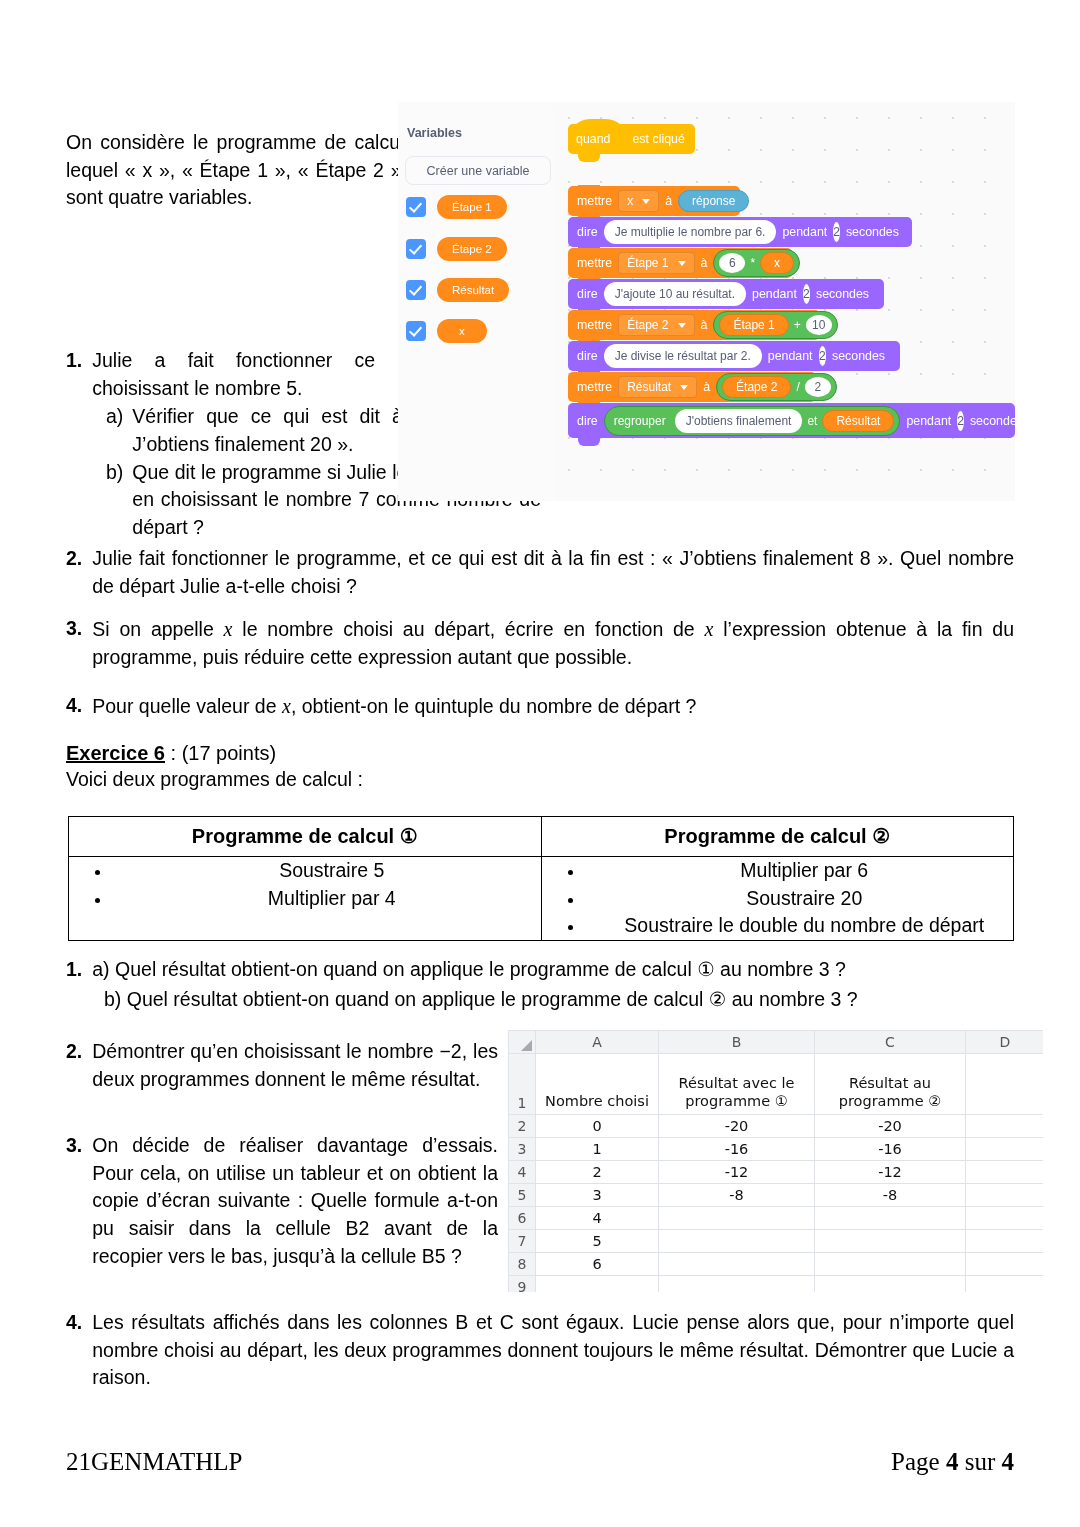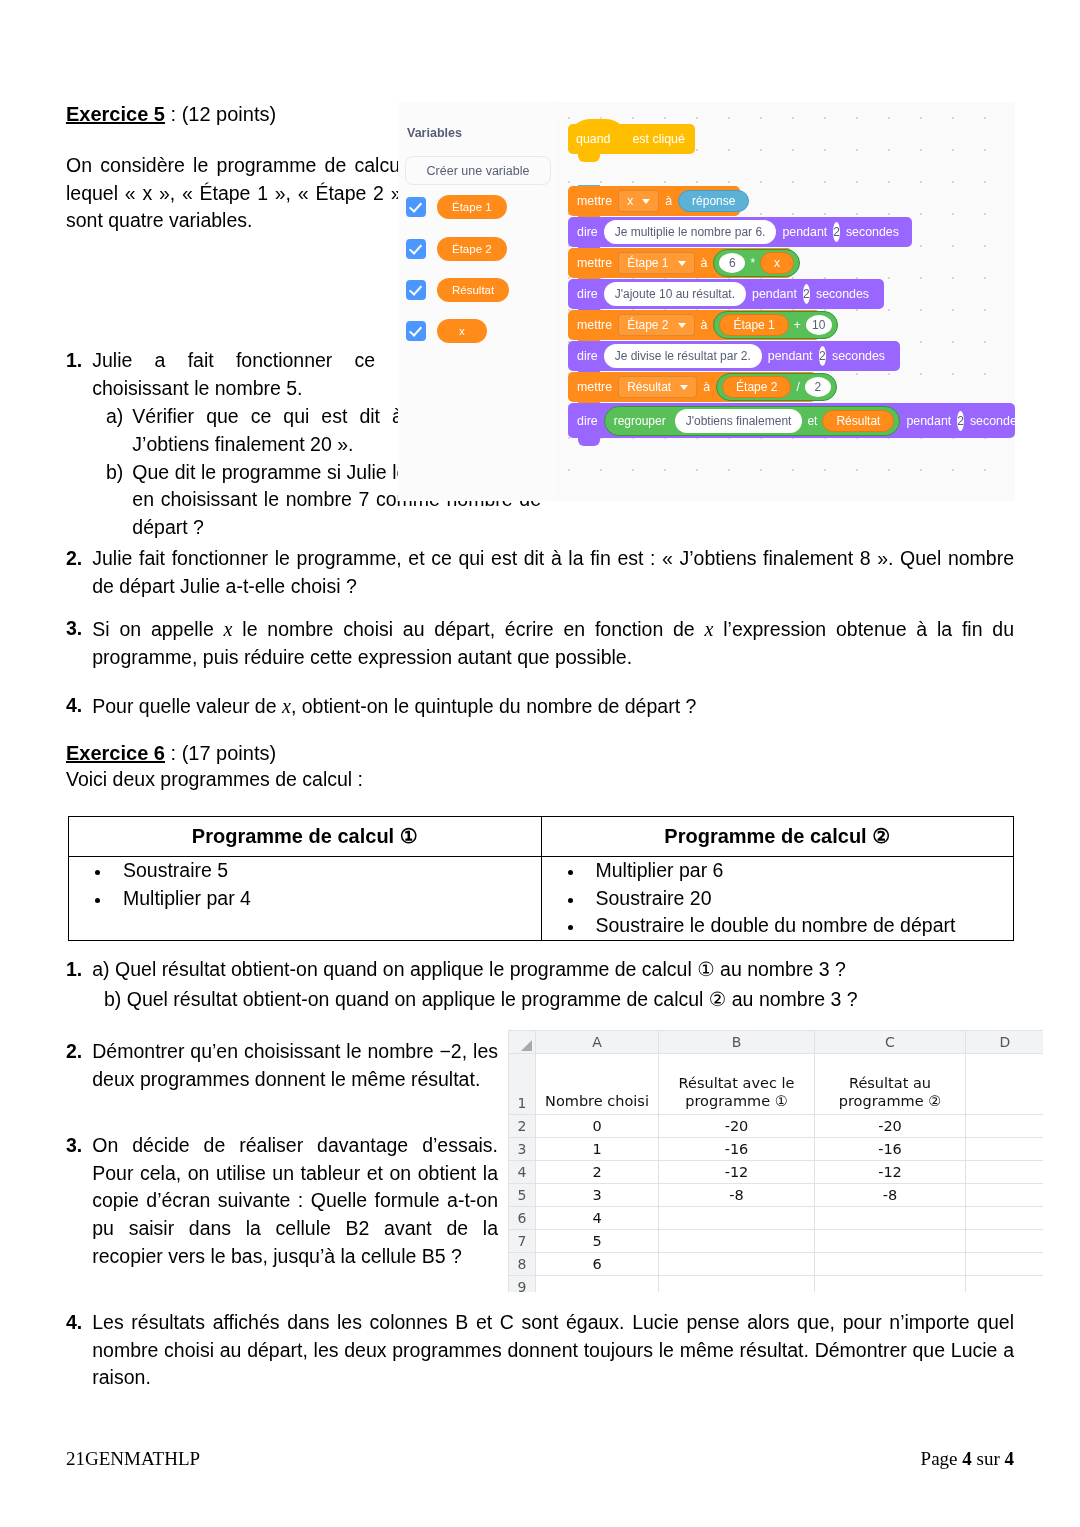--- a/index.html
+++ b/index.html
@@ -293,20 +293,21 @@
   .prog-cell { padding: 8px 0 9px 0; }
   .prog-cell ul {
     margin: 0;
     padding-left: 42px;
     list-style: disc;
   }
   .prog-cell li {
     font-size: 19.5px;
     line-height: 1.42;
     padding-left: 12px;
+    text-align: center;
   }
   .prog-cell li::marker { font-size: 15px; }
 
   #ex6-q1 { position: absolute; left: 66px; top: 956px; width: 948px; }
   #ex6-q1 .lineb { margin-top: 2px; }
   #ex6-q2 { position: absolute; left: 66px; top: 1038px; width: 432px; }
   #ex6-q3 { position: absolute; left: 66px; top: 1132px; width: 432px; }
   #ex6-q4 { position: absolute; left: 66px; top: 1309px; width: 948px; }
 
   
@@ -366,33 +367,30 @@
 
   
   #footer {
     position: absolute;
     left: 66px;
     top: 1448px;
     width: 948px;
     display: flex;
     justify-content: space-between;
     font-family: "Liberation Serif", serif;
-    font-size: 19px;
+    font-size: 25px;
   }
   #footer .pg b { font-weight: bold; }
 </style>
 </head>
 <body>
 
 <div class="page">
 
   <div id="ex5-left">
-    <div class="ex-head">
-      <b>Exercice 5</b><span> : (12 points)</span>
-    </div>
     <div id="ex5-intro" class="txt just">On considère le programme de calcul ci-contre dans lequel « x », « Étape 1 », « Étape 2 » et « Résultat » sont quatre variables.</div>
   </div>
 
   <div id="ex5-q1">
     <div class="qrow txt just">
       <span class="qnum">1.</span>
       <span class="qbody">Julie a fait fonctionner ce programme en choisissant le nombre 5.</span>
     </div>
     <div class="sublist">
       <div class="subrow txt just">

